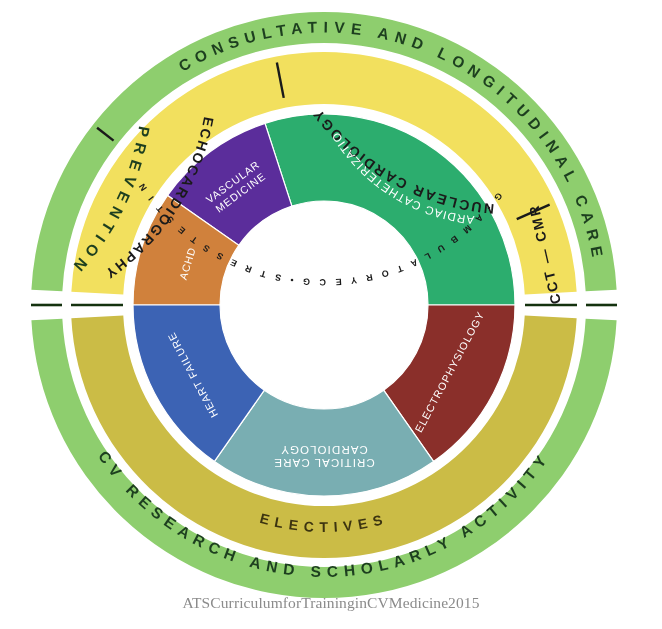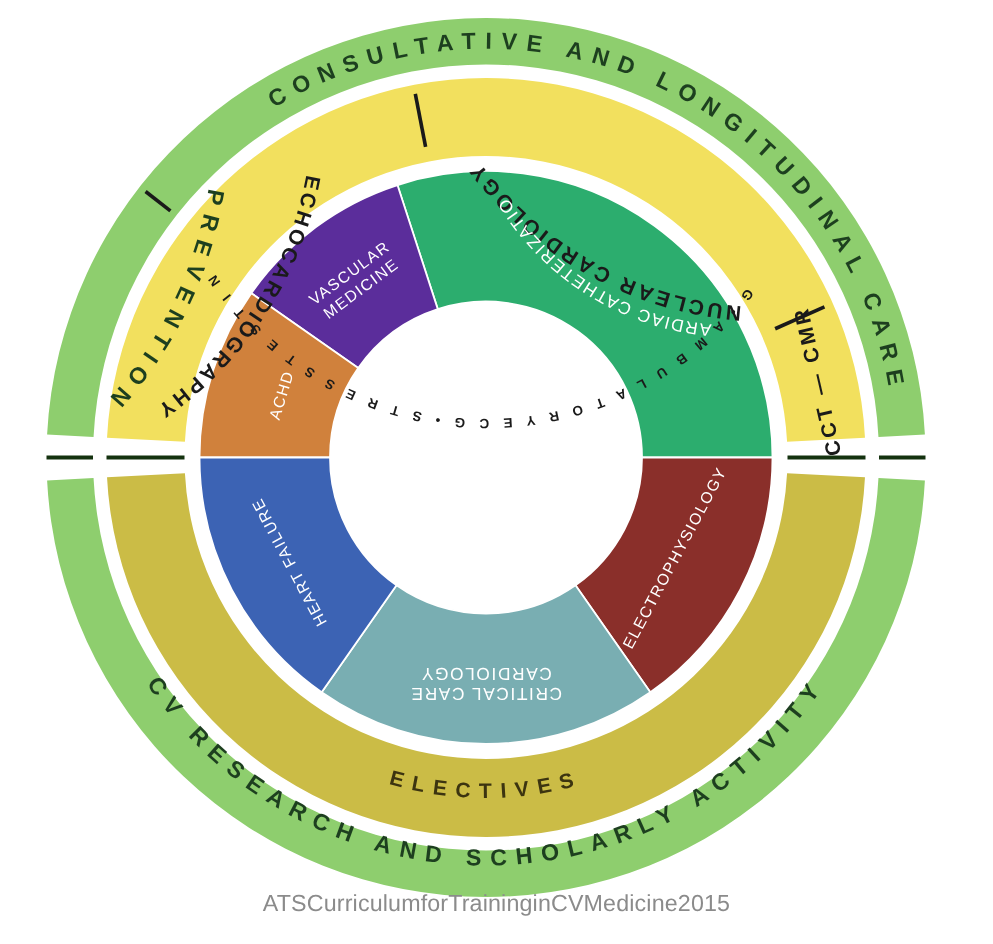--- a/index.html
+++ b/index.html
@@ -39,21 +39,21 @@
   .seg-label-sm{
     font-family:"Liberation Sans", sans-serif;
     font-size:10.5px;font-weight:400;letter-spacing:1px;
     fill:#ffffff;
   }
   .tick{stroke:#1a1a1a;stroke-width:2.4;stroke-linecap:butt;}
   .divider-h{stroke:#14320f;stroke-width:2.6;}
   .caption{
     position:absolute;left:0;right:0;top:594px;
     text-align:center;
-    font-family:Liberation Sans, sans-serif;
+    font-family:Liberation Serif, serif;
     font-size:15.5px;
     color:#8b8b8b;
     letter-spacing:0.1px;
   }
 </style>
 </head>
 <body>
 
 <div id="wheel-wrap">
 

